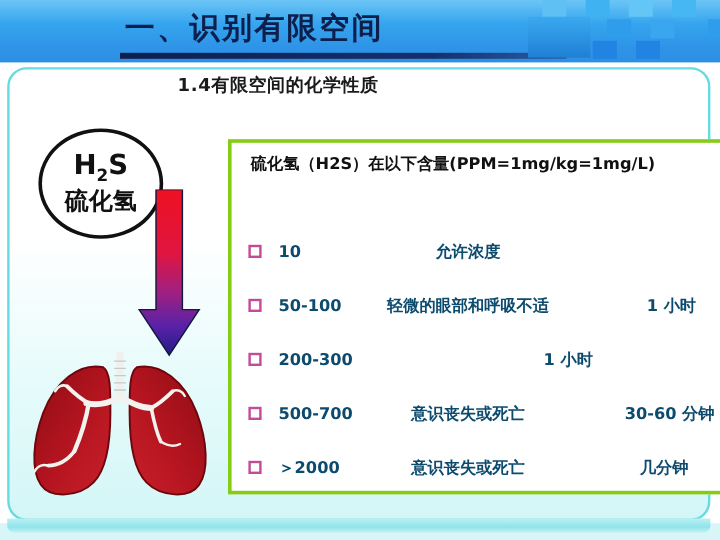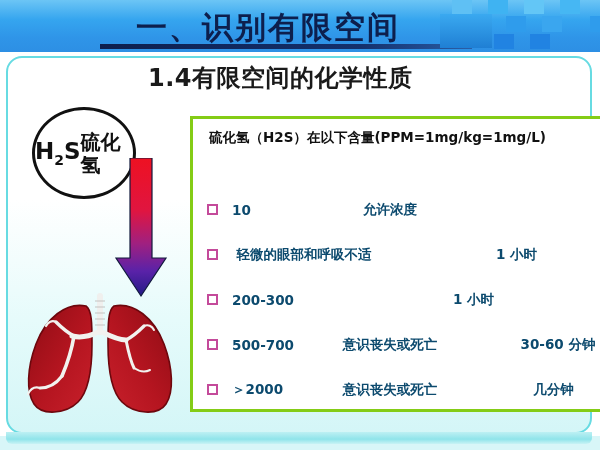--- a/index.html
+++ b/index.html
@@ -11,25 +11,24 @@
   .slide{position:relative;width:600px;height:450px;overflow:hidden;background:#ffffff;}
 
   
   .header{
     position:absolute;left:0;top:0;width:600px;height:52px;
     background:linear-gradient(180deg,#6cc5f5 0%,#35a5ef 38%,#2f95e8 72%,#2d8fe4 100%);
     overflow:hidden;
   }
   .header-title{
     position:absolute;left:104px;top:7px;
-    font-size:31px;font-weight:bold;letter-spacing:2px;
+    font-size:25px;font-weight:bold;letter-spacing:2px;
     color:#0d1f4d;
     font-family:"DejaVu Sans","Liberation Sans",sans-serif;
     white-space:nowrap;
-    margin-left:32px;
   }
   .header-underline{
     position:absolute;left:100px;top:44px;width:372px;height:5px;
     background:linear-gradient(90deg,#0e1f4e 0%,#14306c 70%,#2a5fa8 100%);
   }
   
   .checker{position:absolute;top:0;right:0;width:160px;height:52px;}
   .blob{position:absolute;left:0;top:14px;width:52px;height:34px;
     background:linear-gradient(180deg,#3aa9f0,#1f7fd4);}
 
@@ -46,30 +45,30 @@
     border-radius:0 0 6px 6px;
   }
   .bottom-strip{
     position:absolute;left:0;top:436px;width:600px;height:14px;
     background:#d8f6f8;
   }
 
   
   .subtitle{
     position:absolute;left:148px;top:62px;
-    font-size:24px;font-weight:bold;color:#1a1a1a;letter-spacing:0.5px;
+    font-size:15px;font-weight:bold;color:#1a1a1a;letter-spacing:0.5px;
     white-space:nowrap;
   }
 
   
   .h2s-circle{
     position:absolute;left:32px;top:107px;width:104px;height:92px;
     border:3px solid #111111;border-radius:50%;
     background:#ffffff;
-    display:flex;flex-direction:row;align-items:center;justify-content:center;
+    display:flex;flex-direction:column;align-items:center;justify-content:center;
     box-sizing:border-box;
   }
   .h2s-formula{font-size:23px;font-weight:bold;color:#111;line-height:1;}
   .h2s-formula sub{font-size:14px;}
   .h2s-name{font-size:20px;font-weight:bold;color:#111;line-height:1.15;margin-top:2px;}
 
   
   .arrow-wrap{position:absolute;left:113px;top:158px;width:56px;height:140px;}
 
   
@@ -213,20 +212,21 @@
     </div>
 
     <div class="rows">
       <div class="row r1">
         <span class="bullet"></span>
         <span class="c-conc">10</span>
         <span class="c-sym">允许浓度</span>
       </div>
       <div class="row r2">
         <span class="bullet"></span>
+        <span class="c-conc">50-100</span>
         <span class="c-sym">轻微的眼部和呼吸不适</span>
         <span class="c-dur">1  小时</span>
       </div>
       <div class="row r3">
         <span class="bullet"></span>
         <span class="c-conc">200-300</span>
         <span class="c-dur">1  小时</span>
       </div>
       <div class="row r4">
         <span class="bullet"></span>

